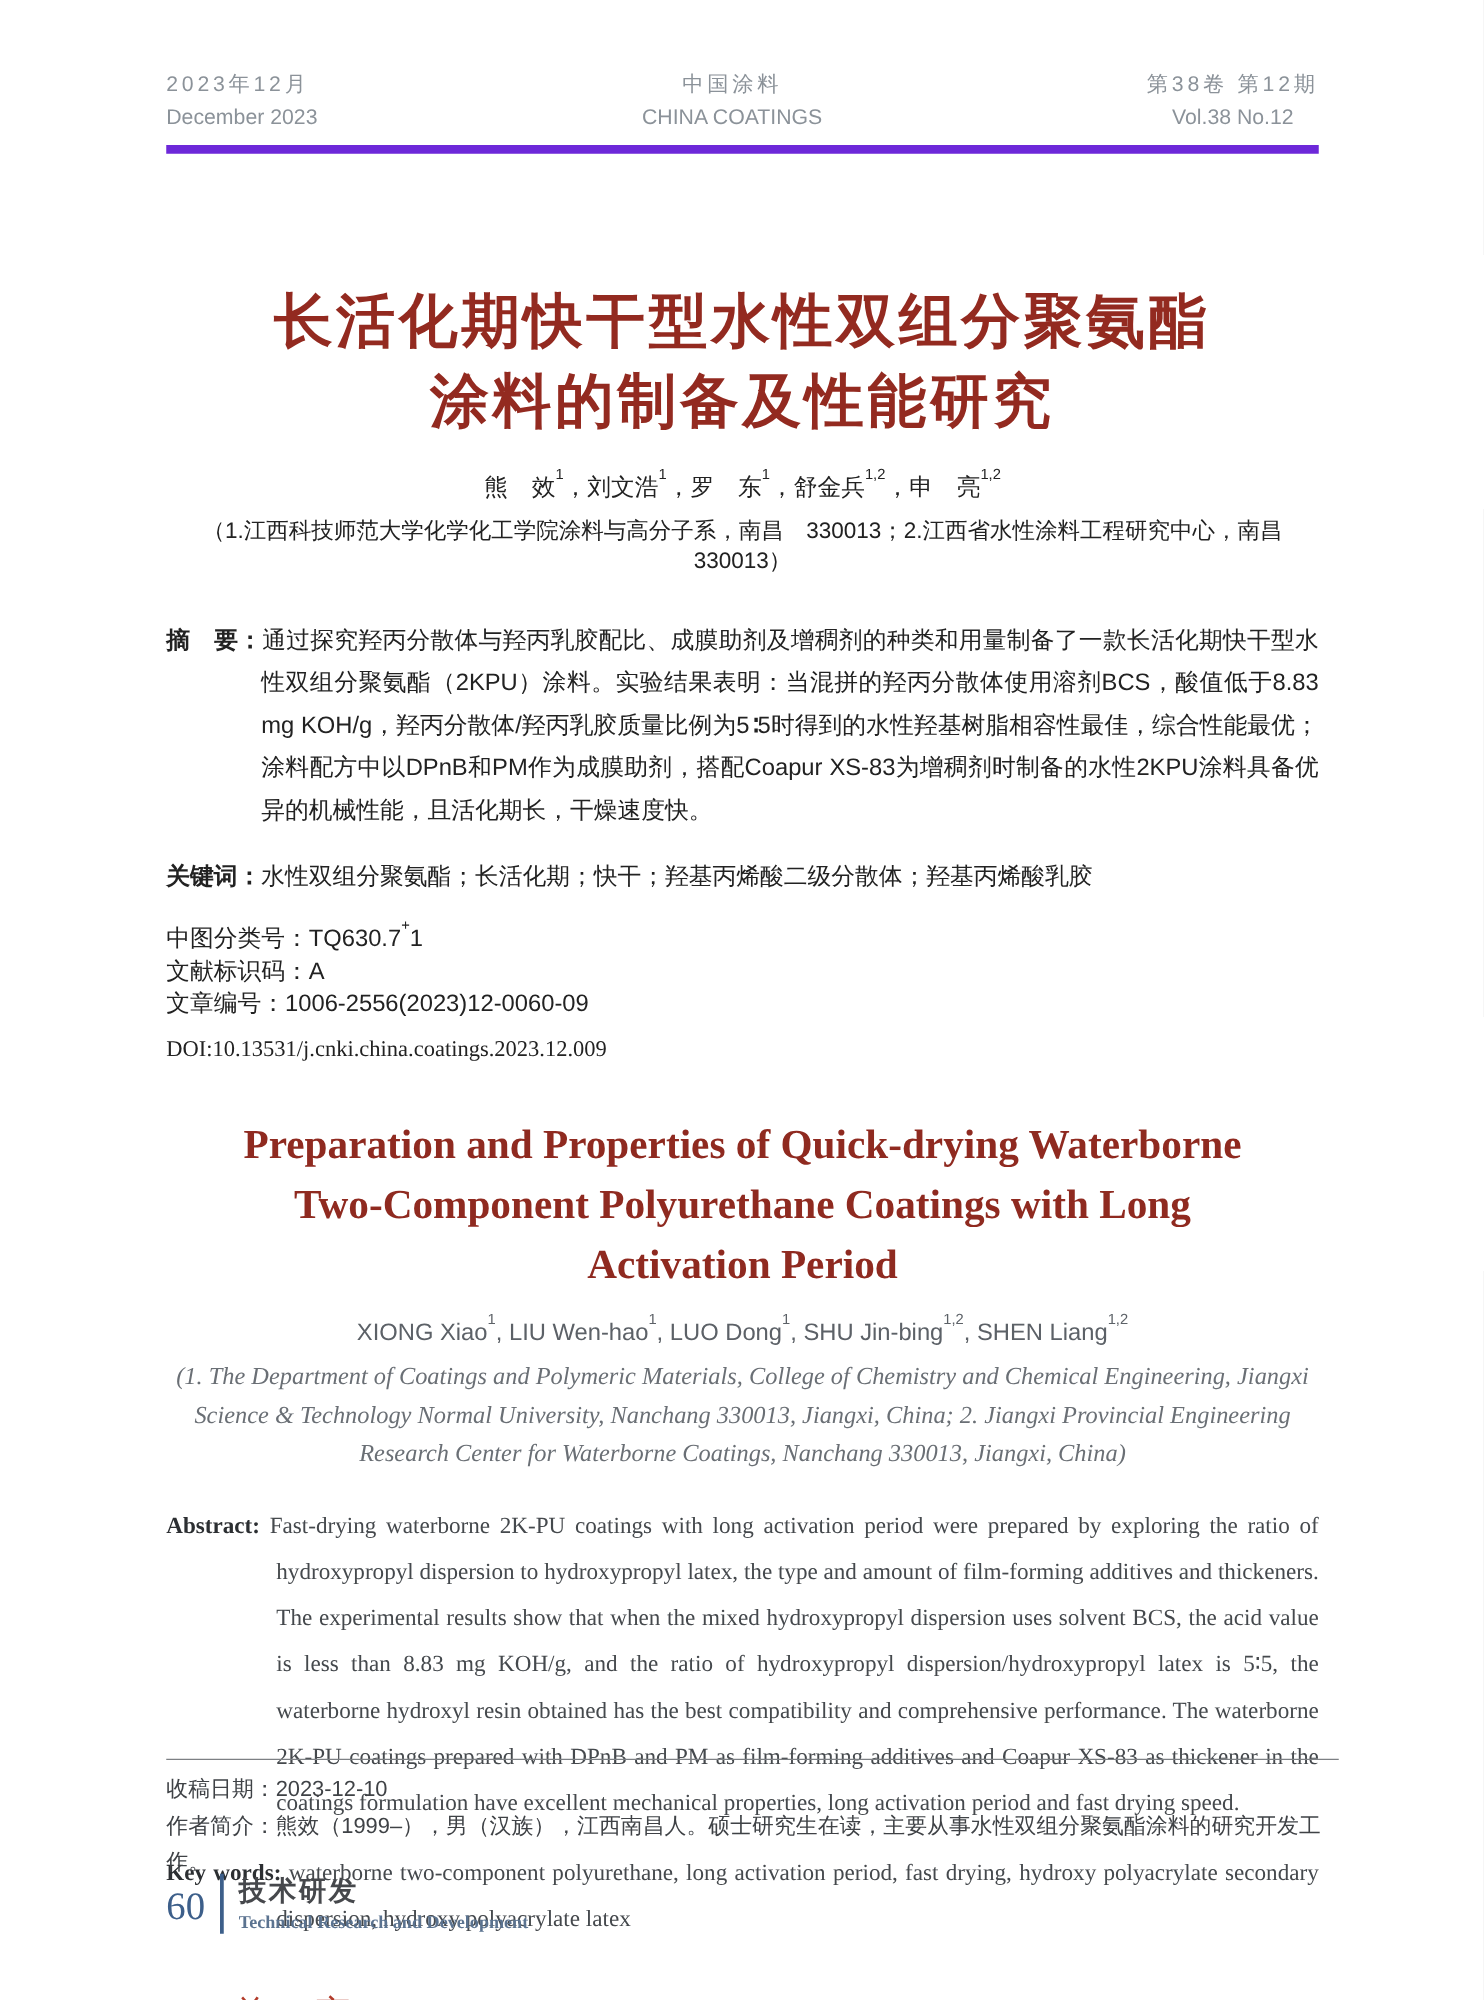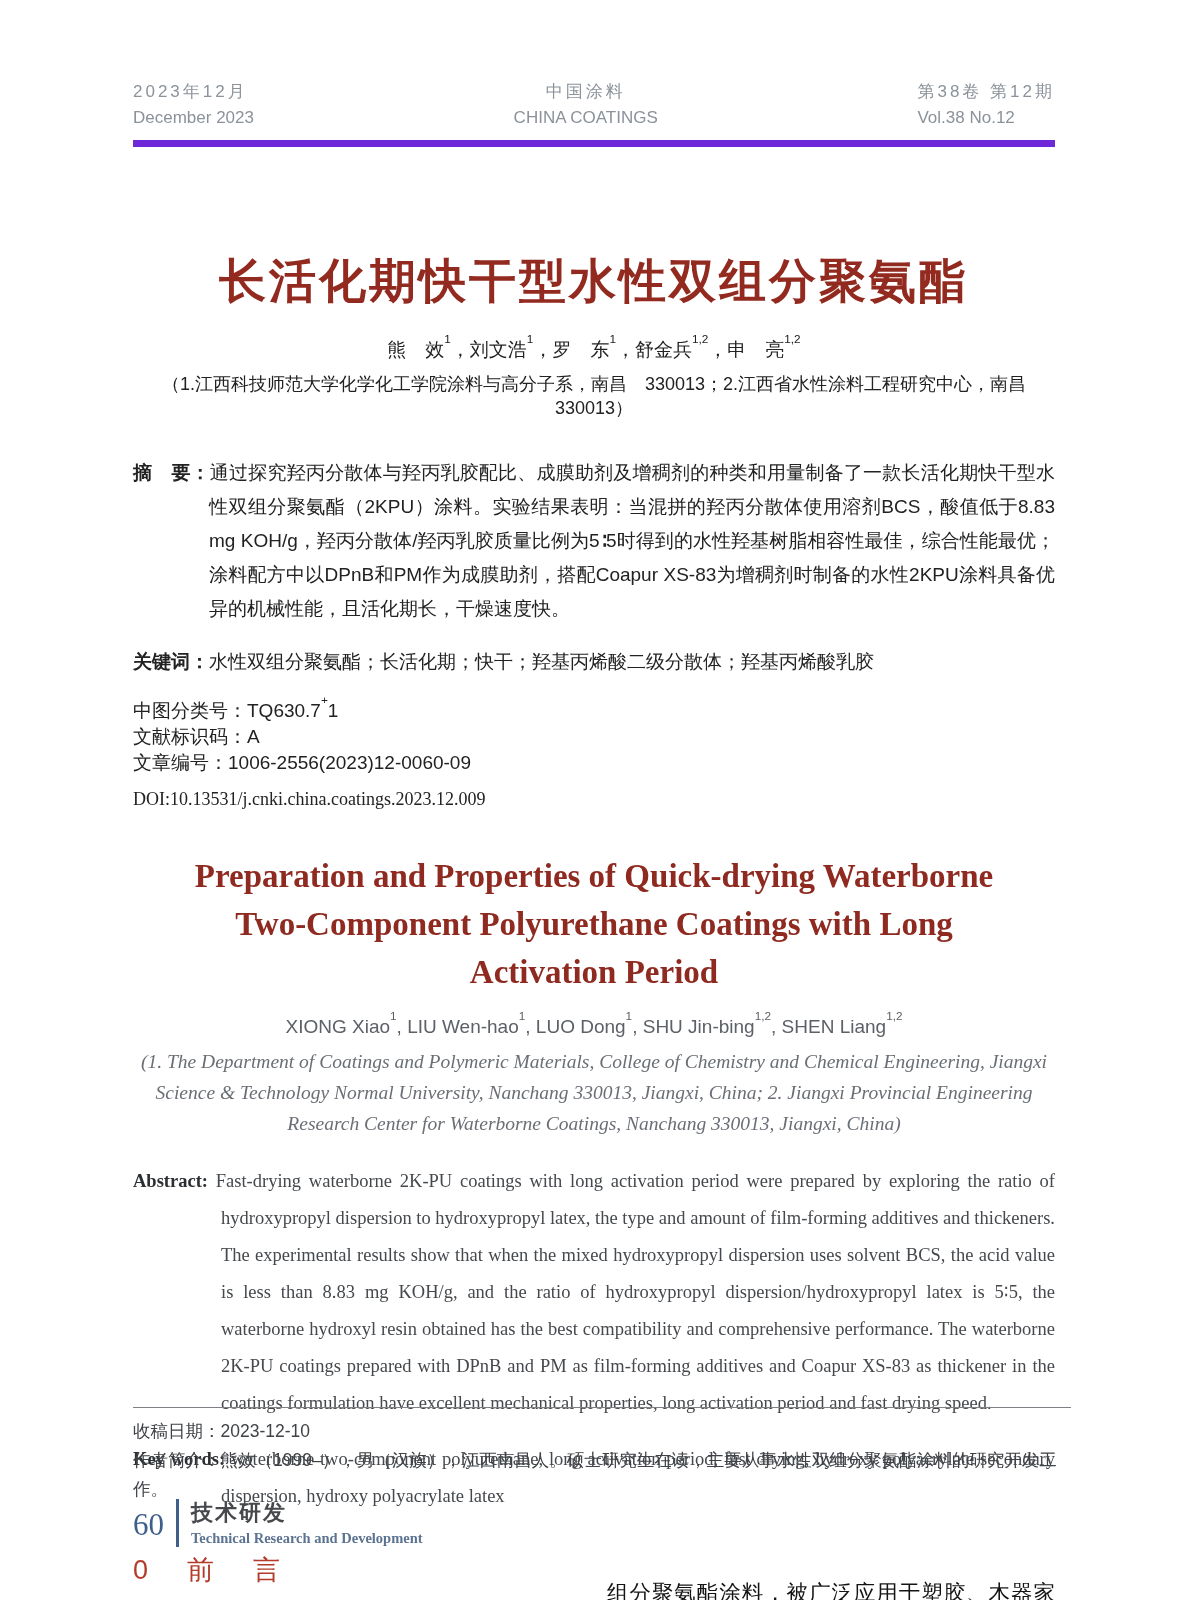--- a/index.html
+++ b/index.html
@@ -18,21 +18,21 @@
   
   .jheader {
     display:flex; justify-content:space-between; align-items:flex-end;
     padding-top:55px; padding-bottom:9px;
     border-bottom:7px solid #6d28d9;
     color:#8b9299; font-size:17px; line-height:26px;
   }
   .jheader .cell { white-space:nowrap; }
   .jheader .c-left  { text-align:left; }
   .jheader .c-mid   { text-align:center; }
-  .jheader .c-right { text-align:left;margin-top:24px; }
+  .jheader .c-right { text-align:center; }
   .jheader .cn { letter-spacing:3px; }
 
   
   .title-cn {
     margin-top:102px;
     text-align:center;
     font-weight:700;
     font-size:47px; line-height:64px;
     letter-spacing:3px;
     color:#932a20;
@@ -159,20 +159,21 @@
         <div>CHINA COATINGS</div>
       </div>
       <div class="cell c-right">
         <div class="cn">第38卷 第12期</div>
         <div>Vol.38  No.12</div>
       </div>
     </div>
 
     <div class="title-cn">
       <div>长活化期快干型水性双组分聚氨酯</div>
+      <div>涂料的制备及性能研究</div>
     </div>
 
     <div class="authors-cn">熊　效<sup>1</sup>，刘文浩<sup>1</sup>，罗　东<sup>1</sup>，舒金兵<sup>1,2</sup>，申　亮<sup>1,2</sup></div>
     <div class="affil-cn">（1.江西科技师范大学化学化工学院涂料与高分子系，南昌　330013；2.江西省水性涂料工程研究中心，南昌　330013）</div>
 
     <p class="hang-cn"><span class="lbl">摘　要：</span><span>通过探究羟丙分散体与羟丙乳胶配比、成膜助剂及增稠剂的种类和用量制备了一款长活化期快干型水性双组分聚氨酯（2KPU）涂料。实验结果表明：当混拼的羟丙分散体使用溶剂BCS，酸值低于8.83 mg KOH/g，羟丙分散体/羟丙乳胶质量比例为5∶5时得到的水性羟基树脂相容性最佳，综合性能最优；涂料配方中以DPnB和PM作为成膜助剂，搭配Coapur XS-83为增稠剂时制备的水性2KPU涂料具备优异的机械性能，且活化期长，干燥速度快。</span></p>
 
     <p class="hang-cn kw-cn"><span class="lbl">关键词：</span><span>水性双组分聚氨酯；长活化期；快干；羟基丙烯酸二级分散体；羟基丙烯酸乳胶</span></p>
 
     <div class="meta-row">

